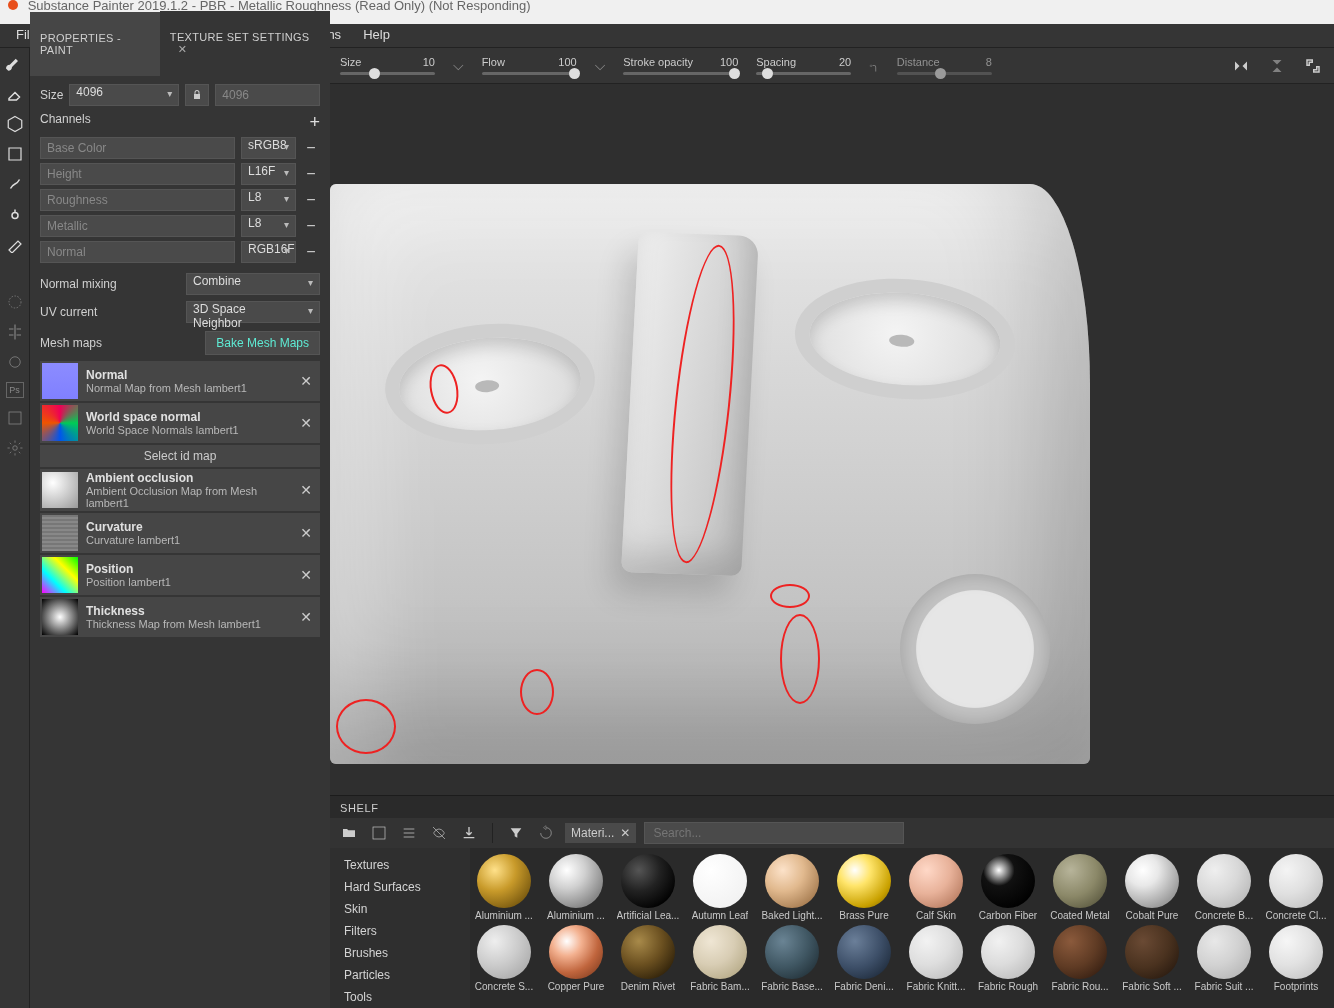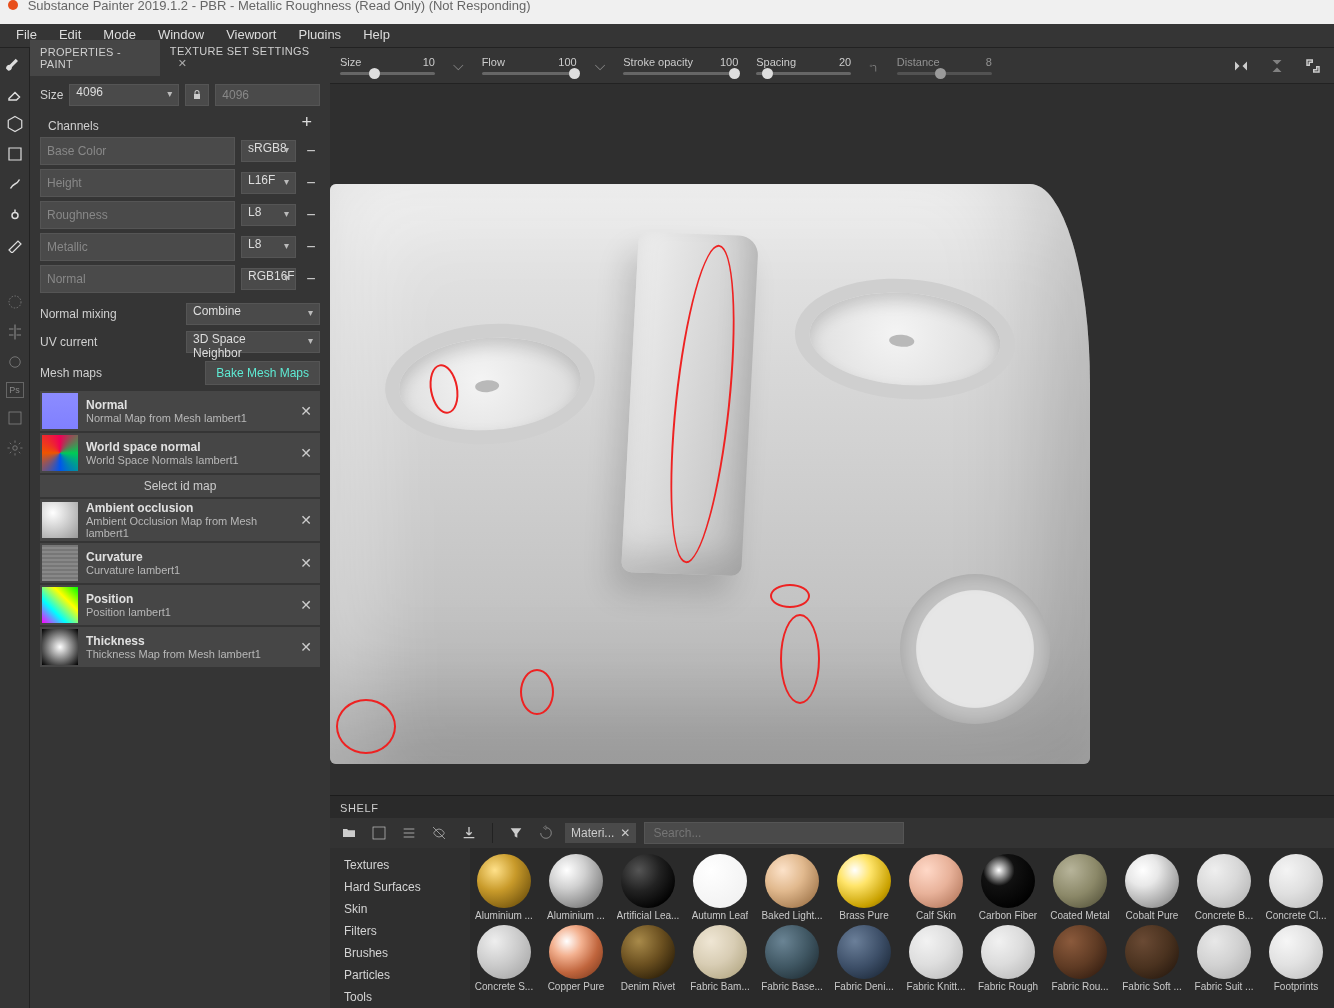--- a/index.html
+++ b/index.html
@@ -13,37 +13,37 @@
 
 .body-row { display: flex; height: calc(100% - 10px - 24px - 14px); }
 
 .toolcol { width: 30px; background: #353535; display: flex; flex-direction: column; align-items: center; padding-top: 6px; gap: 10px; border-right: 1px solid #222; }
 .toolcol .toolicon { width: 22px; height: 20px; display: flex; align-items: center; justify-content: center; color: #ddd; fill: #ddd; }
 .toolcol .toolicon svg { width: 18px; height: 18px; }
 .toolcol .gap { height: 18px; }
 
 .leftpanel { width: 300px; background: #353535; display: flex; flex-direction: column; }
 .tabs { display: flex; height: 28px; align-items: flex-end; background: #2a2a2a; }
-.tab { padding: 6px 10px; font-size: 11px; color: #cfcfcf; background: #353535; letter-spacing: 0.3px; }
+.tab { padding: 20px 10px; font-size: 11px; color: #cfcfcf; background: #353535; letter-spacing: 0.3px; }
 .tab.inactive { background: #464646; }
 .tab .close { margin-left: 8px; color: #aaa; }
 
 .panel-body { flex: 1; overflow-y: auto; padding: 8px 10px 8px 10px; }
 .row { display: flex; align-items: center; margin-bottom: 6px; gap: 6px; }
 .label { color: #d0d0d0; font-size: 12px; }
 .select { flex: 1; background: #4a4a4a; color: #ddd; border: 1px solid #555; height: 22px; padding: 0 22px 0 6px; font-size: 12px; position: relative; }
 .select::after { content: "▾"; position: absolute; right: 6px; top: 3px; color: #bbb; font-size: 10px; }
 .select.small { width: 110px; flex: none; }
 .select.chan { width: 55px; flex: none; }
 .field { background: #4a4a4a; color: #888; border: 1px solid #555; height: 22px; padding: 0 6px; font-size: 12px; display: flex; align-items: center; }
 .lockbtn { width: 24px; height: 22px; background: #4a4a4a; border: 1px solid #555; display: flex; align-items: center; justify-content: center; }
 
-.section-head { display: flex; align-items: flex-end; justify-content: space-between; margin: 6px 8px 4px; }
+.section-head { display: flex; align-items: flex-start; justify-content: space-between; margin: 6px 0 4px; }
 .channels-list .chrow { display: flex; align-items: center; gap: 6px; margin-bottom: 4px; }
-.chrow .chname { flex: 1; background: #4a4a4a; color: #888; border: 1px solid #555; height: 28px; padding: 0 6px; display: flex; align-items: center; }
+.chrow .chname { flex: 1; background: #4a4a4a; color: #888; border: 1px solid #555; height: 22px; padding: 0 6px; display: flex; align-items: center; }
 .minus { width: 18px; height: 18px; display: flex; align-items: center; justify-content: center; color: #ccc; font-size: 16px; }
 
 .meshmaps { margin-top: 6px; }
 .mesh-head { display: flex; align-items: center; justify-content: space-between; margin: 8px 0 4px; }
 .bakebtn { background: #4a4a4a; color: #5eead4; border: 1px solid #555; padding: 4px 10px; font-size: 12px; }
 .maprow { display: flex; align-items: center; background: #464646; margin-bottom: 2px; padding: 2px 4px 2px 2px; gap: 8px; }
 .maprow .thumb { width: 36px; height: 36px; background: #777; flex: none; }
 .maprow .mtxt { flex: 1; display: flex; flex-direction: column; }
 .maprow .mname { font-weight: 600; color: #e0e0e0; font-size: 12px; }
 .maprow .mdesc { color: #b8b8b8; font-size: 11px; }

